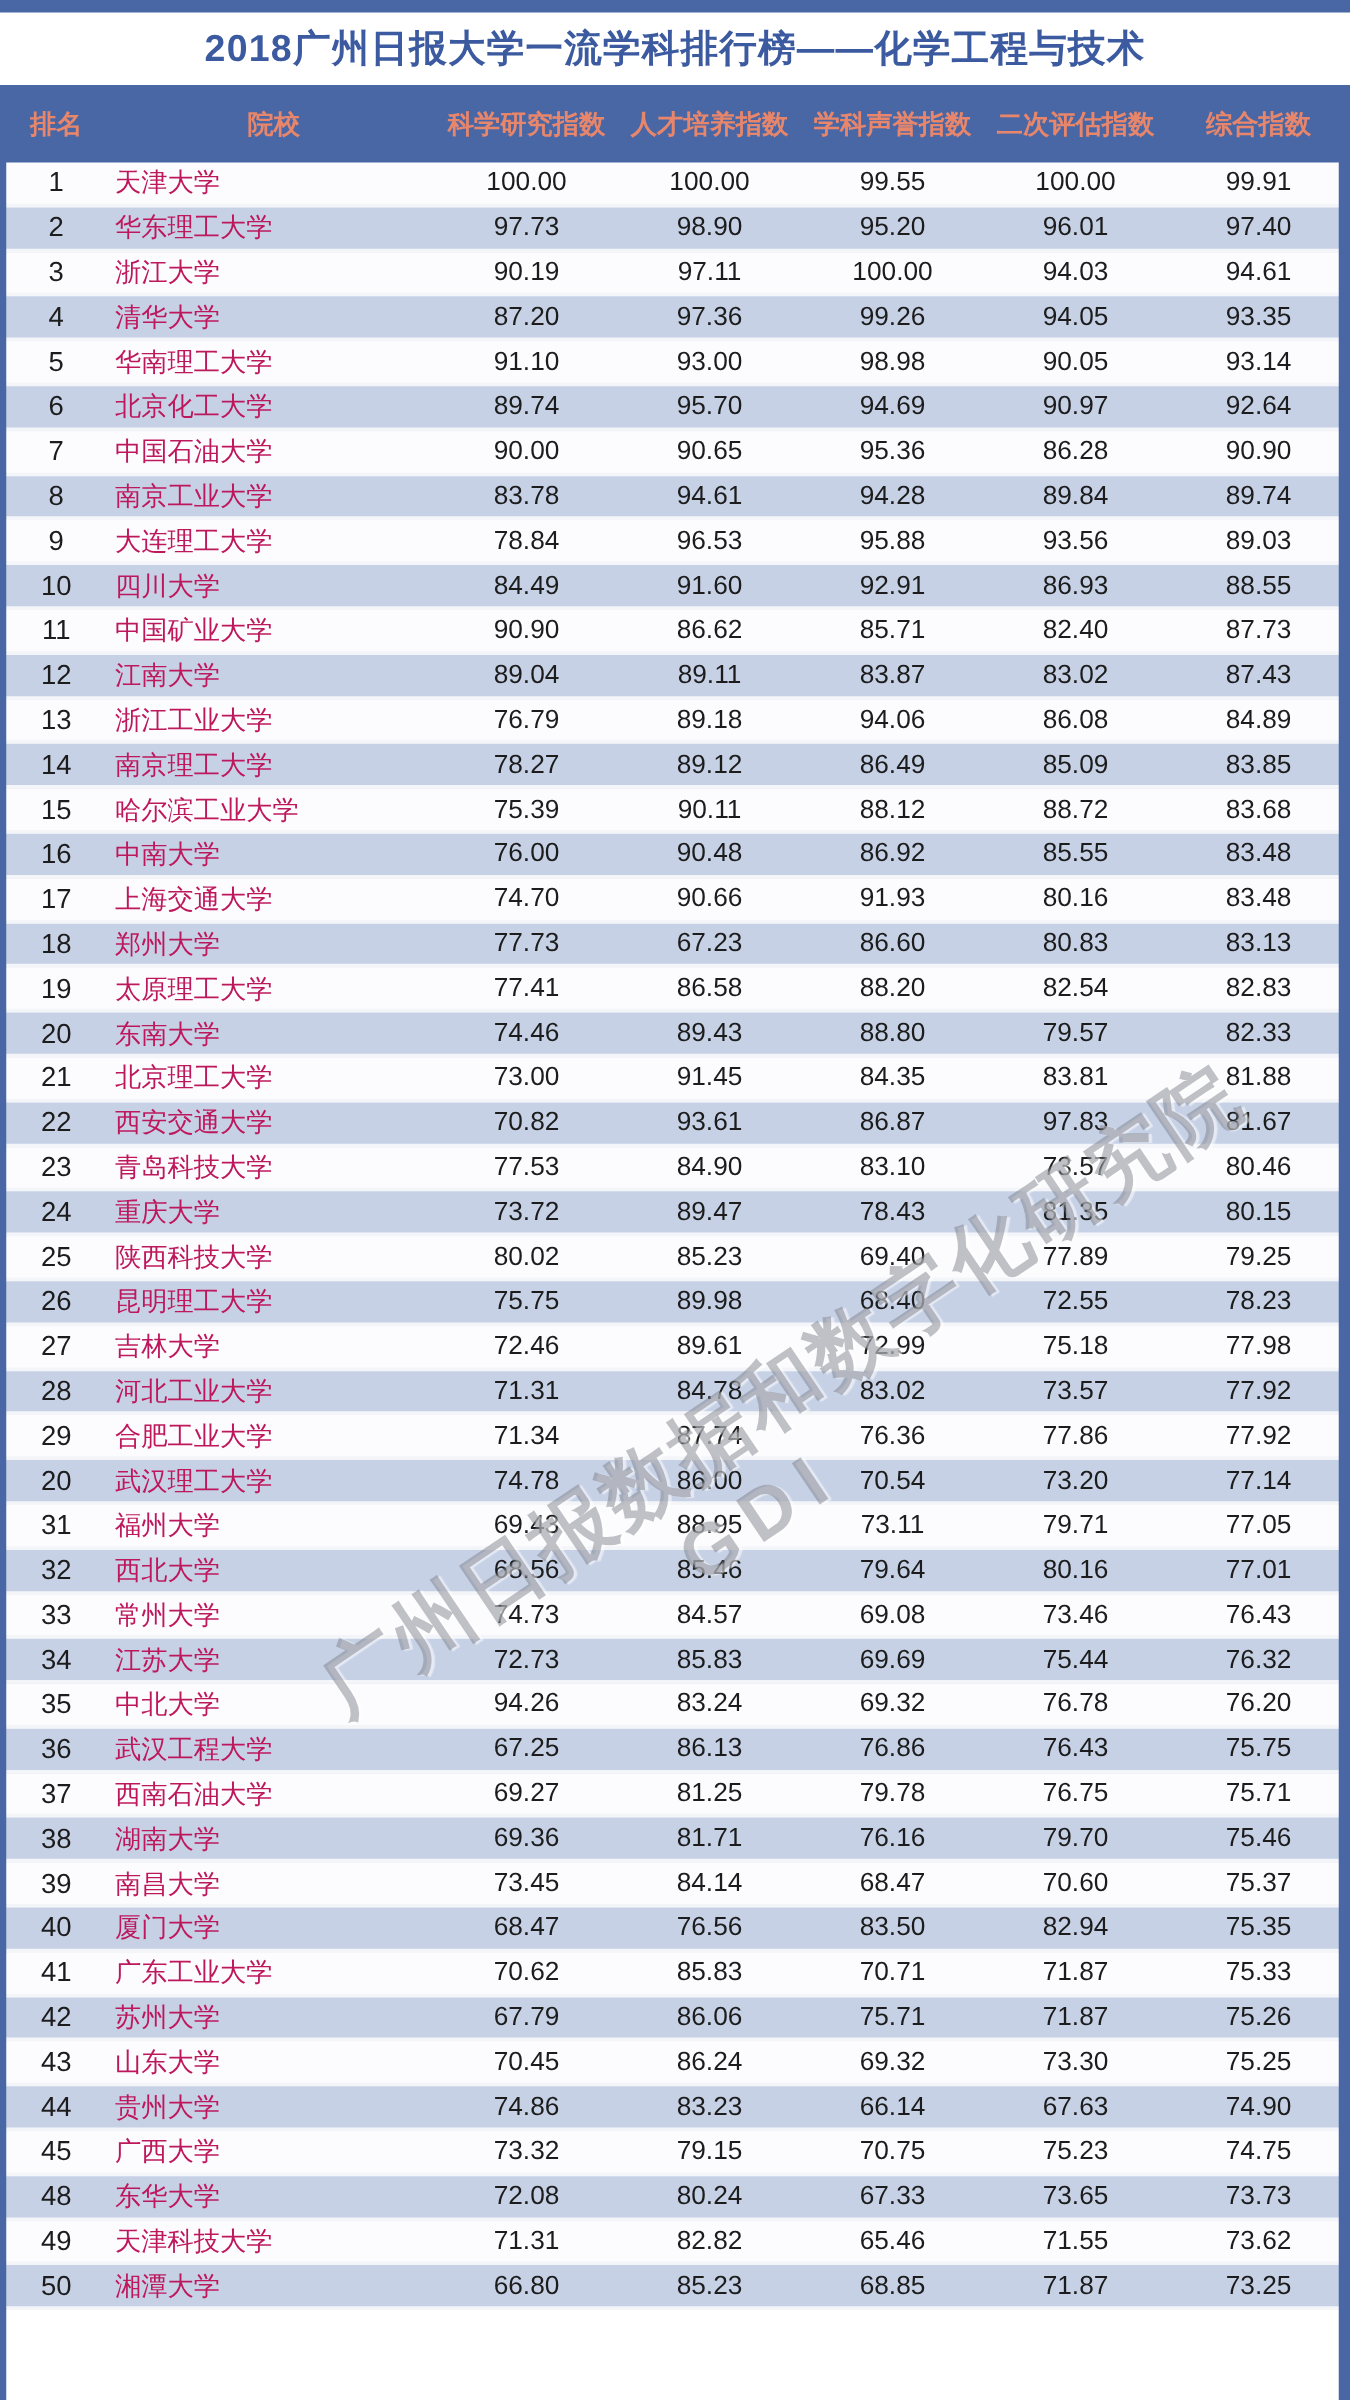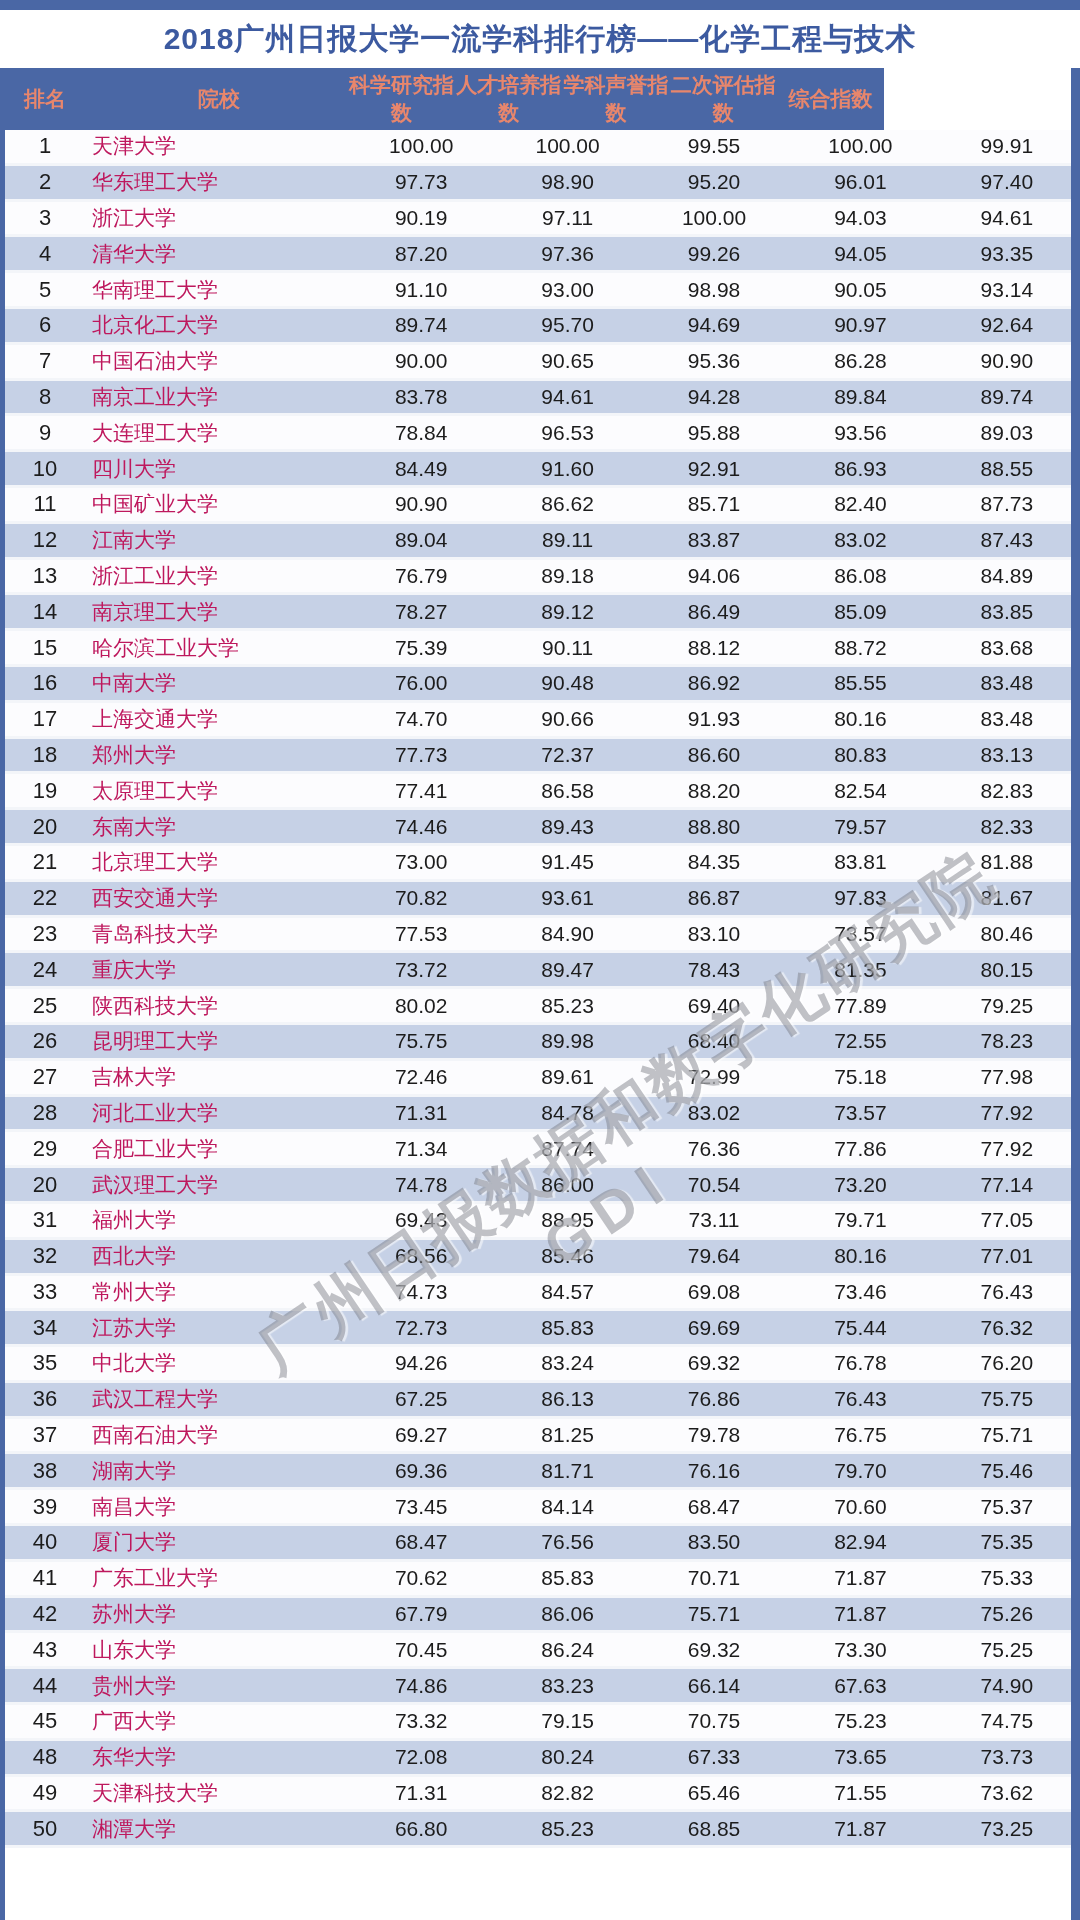--- a/index.html
+++ b/index.html
@@ -14,21 +14,21 @@
     background:#4a67a5;z-index:12;
   }
   .title-band{
     position:absolute;top:10px;left:0;width:1080px;height:58px;
     background:#ffffff;display:flex;align-items:center;justify-content:center;
   }
   .title-band h1{
     margin:0;font-size:30px;font-weight:bold;color:#3c5aa0;letter-spacing:1px;
   }
   .header-bar{
-    position:absolute;top:68px;left:0;width:884px;height:62px;
+    position:absolute;top:68px;left:0;width:1080px;height:62px;
     background:#4a67a5;display:flex;align-items:center;z-index:8;
   }
   .header-bar .cell{
     color:#e8866c;font-weight:bold;font-size:21px;text-align:center;
   }
   .rows{
     position:absolute;top:130px;left:0;width:1080px;height:1790px;
     display:flex;flex-direction:column;z-index:1;
   }
   .row{
@@ -228,21 +228,21 @@
       <div class="cell c-num">74.70</div>
       <div class="cell c-num">90.66</div>
       <div class="cell c-num">91.93</div>
       <div class="cell c-num">80.16</div>
       <div class="cell c-num">83.48</div>
     </div>
     <div class="row">
       <div class="cell c-rank">18</div>
       <div class="cell c-school">郑州大学</div>
       <div class="cell c-num">77.73</div>
-      <div class="cell c-num">72.37</div>
+      <div class="cell c-num">67.23</div>
       <div class="cell c-num">86.60</div>
       <div class="cell c-num">80.83</div>
       <div class="cell c-num">83.13</div>
     </div>
     <div class="row">
       <div class="cell c-rank">19</div>
       <div class="cell c-school">太原理工大学</div>
       <div class="cell c-num">77.41</div>
       <div class="cell c-num">86.58</div>
       <div class="cell c-num">88.20</div>

